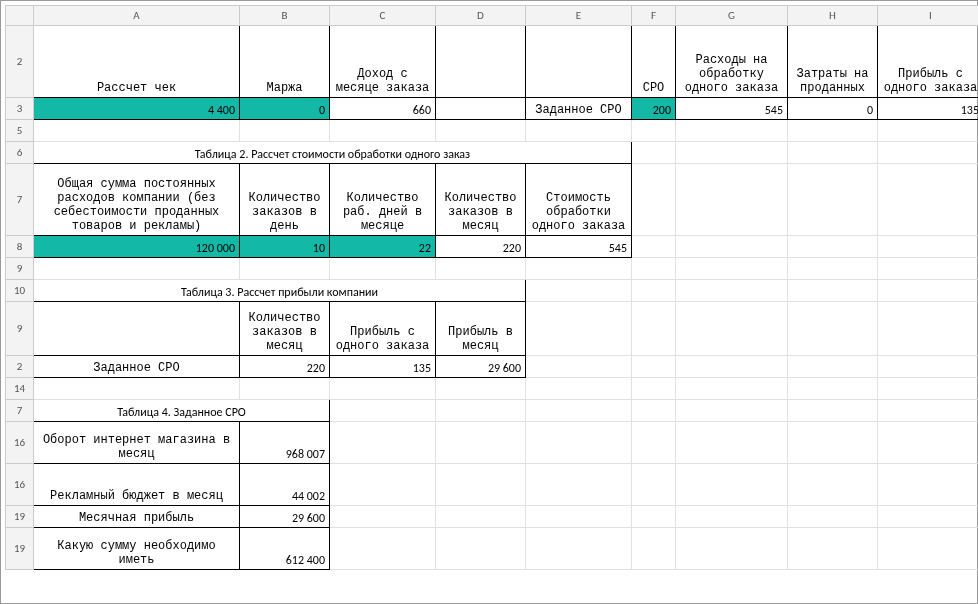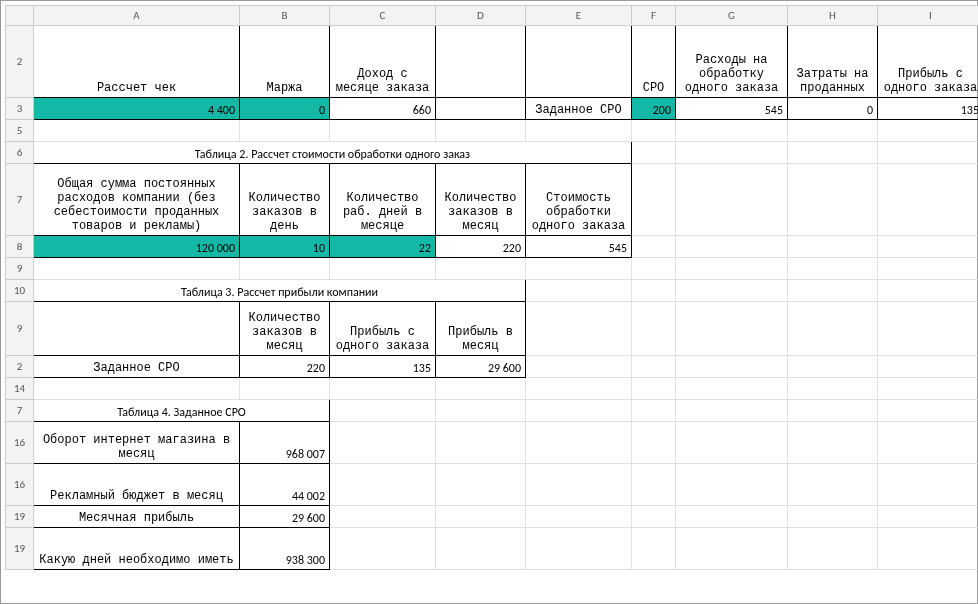--- a/index.html
+++ b/index.html
@@ -285,22 +285,22 @@
       <td class="cell"></td>
       <td class="cell"></td>
       <td class="cell"></td>
       <td class="cell"></td>
       <td class="cell"></td>
       <td class="cell"></td>
     </tr>
 
     <tr>
       <td class="rowhead">19</td>
-      <td class="cell txt wrap h42 bord">Какую дней необходимо иметь</td>
-      <td class="cell num h42 bord">938 300</td>
+      <td class="cell txt wrap h42 bord">Какую сумму необходимо иметь</td>
+      <td class="cell num h42 bord">612 400</td>
       <td class="cell h42"></td>
       <td class="cell h42"></td>
       <td class="cell h42"></td>
       <td class="cell h42"></td>
       <td class="cell h42"></td>
       <td class="cell h42"></td>
       <td class="cell h42"></td>
     </tr>
   </tbody>
 </table>

